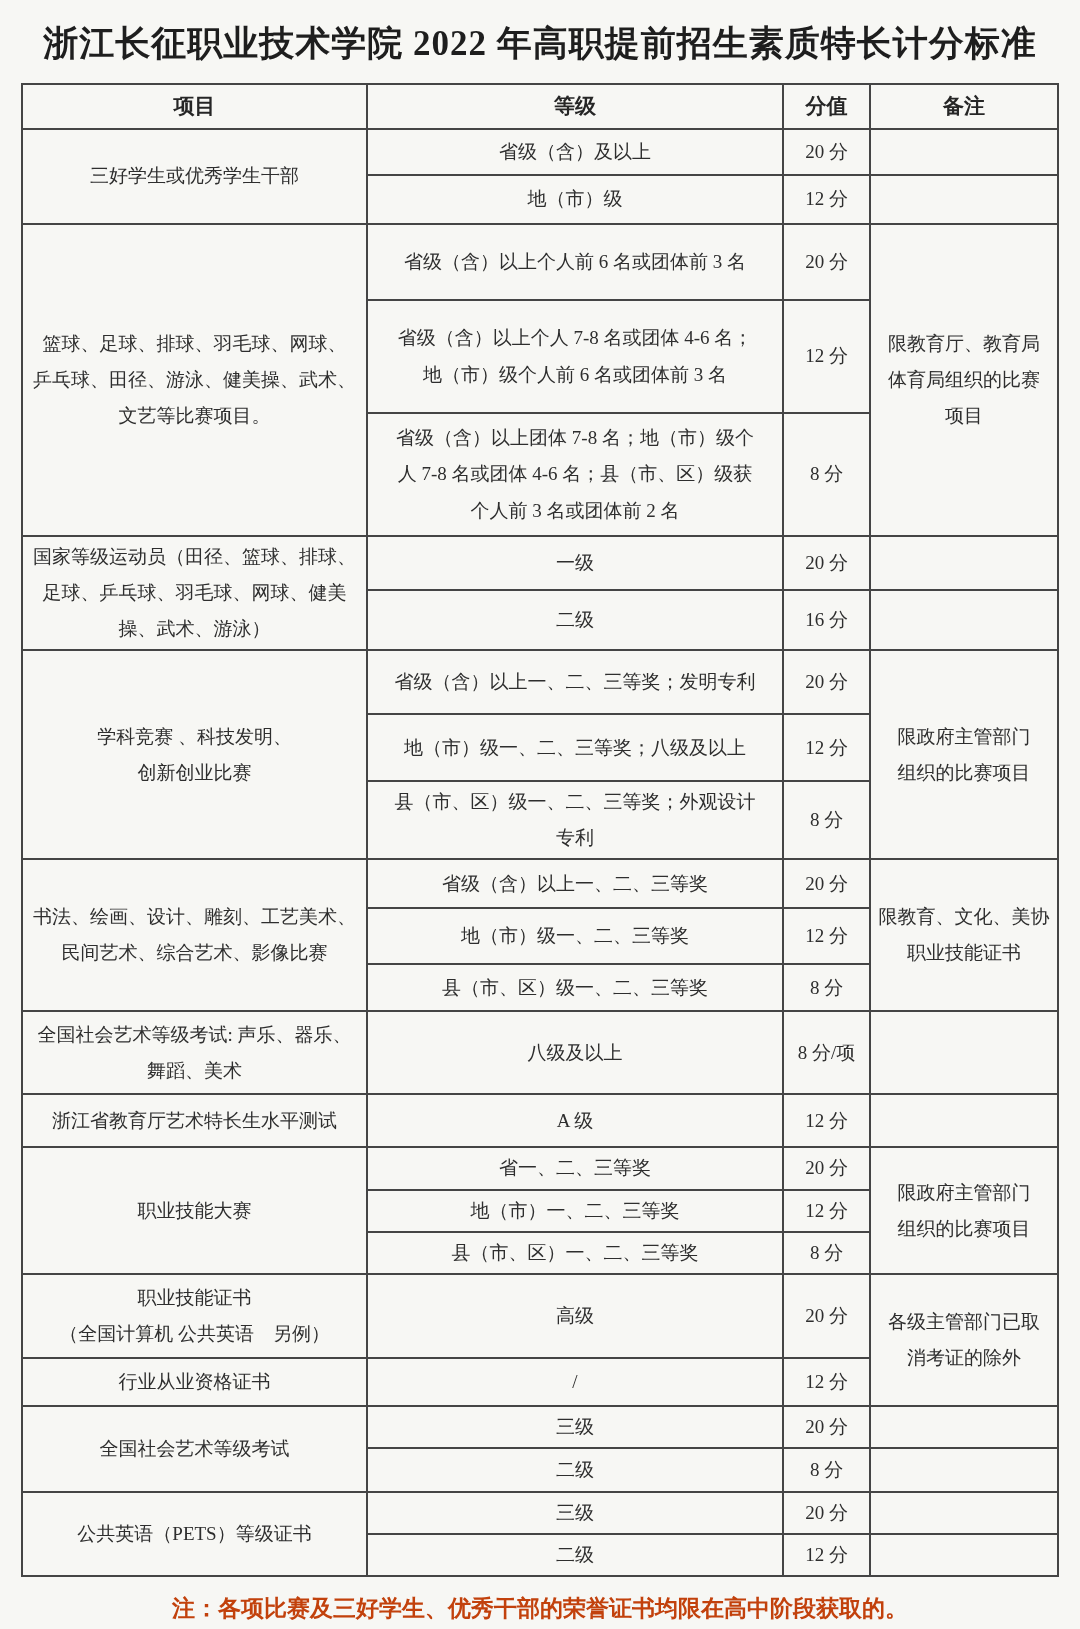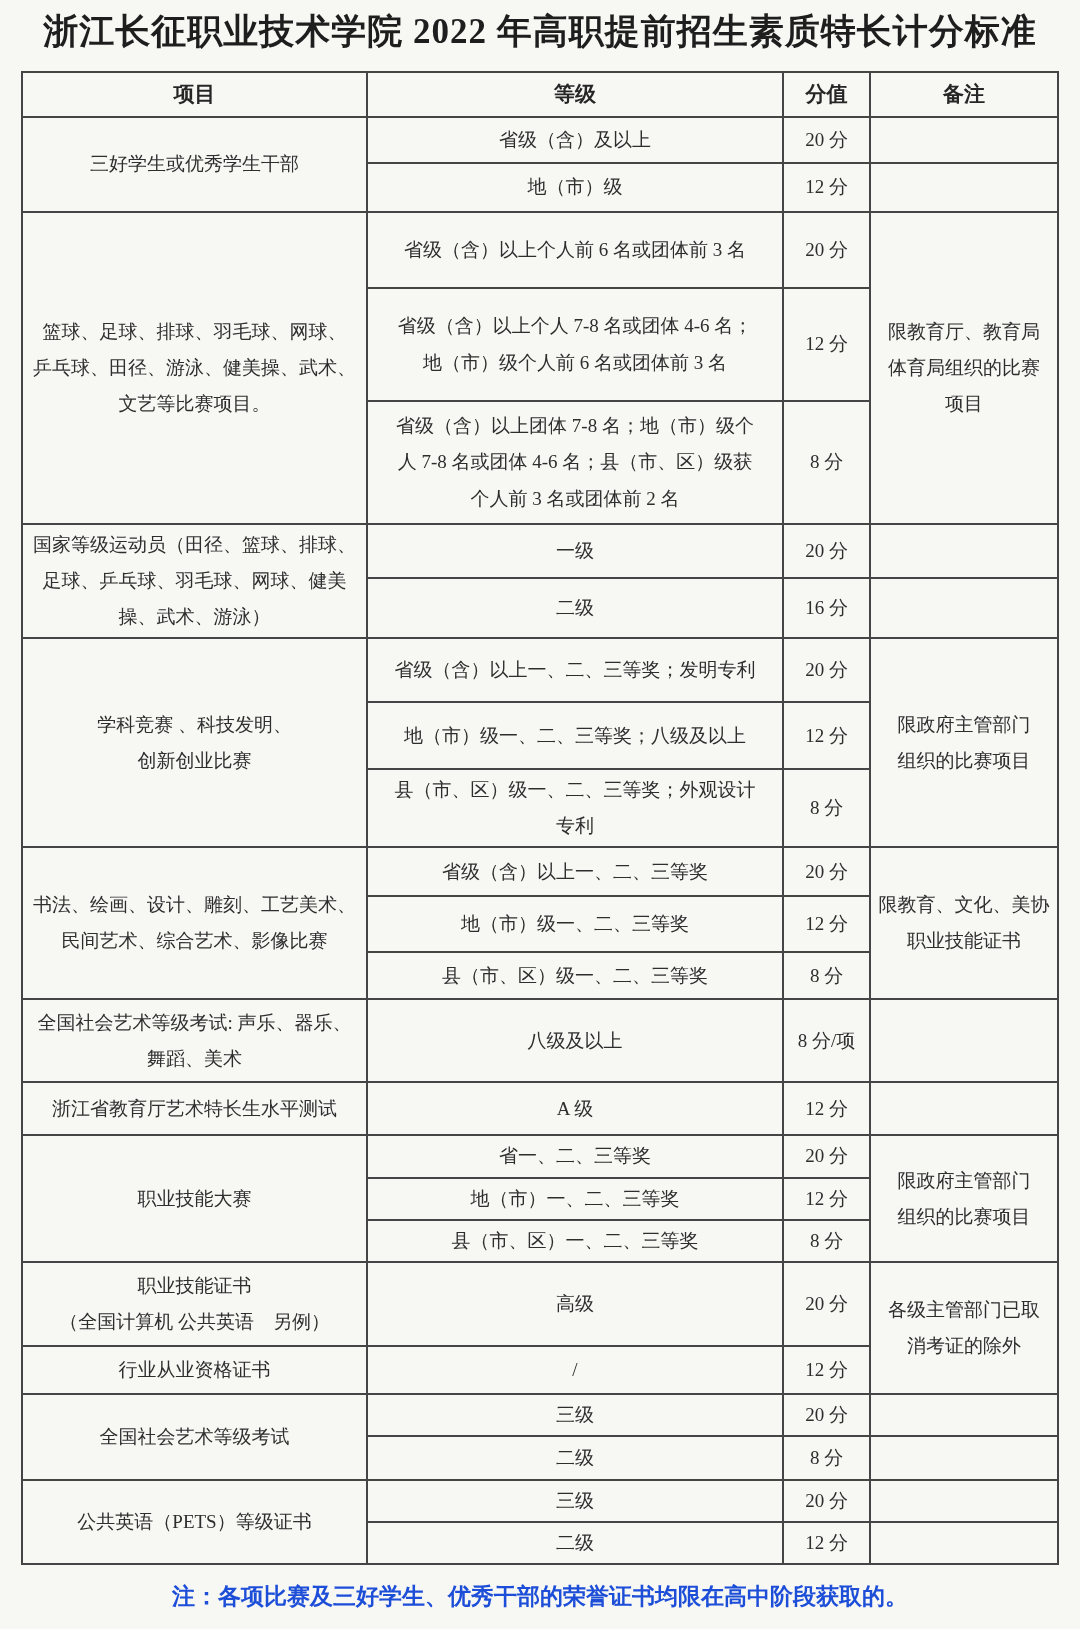--- a/index.html
+++ b/index.html
@@ -3,21 +3,21 @@
 <meta charset="utf-8">
 <style>
   html,body{margin:0;padding:0;}
   body{
     width:1080px;height:1629px;
     background:#f7f7f4;
     font-family:"Liberation Serif","DejaVu Serif",serif;
     color:#2e2e2e;
     overflow:hidden;
   }
-  .page{padding-top:8px;}
+  .page{padding-top:20px;}
   .doc-title{
     margin:0 auto 16px auto;
     text-align:center;
     font-size:35px;
     font-weight:bold;
     color:#1e1e1e;
     letter-spacing:1px;
     white-space:nowrap;
   }
   table.score-table{
@@ -42,21 +42,21 @@
     font-size:21px;
     font-weight:bold;
     line-height:1.3;
     color:#262626;
   }
   .footnote{
     margin:16px auto 0 auto;
     text-align:center;
     font-size:23px;
     font-weight:bold;
-    color:#1d4ed8;
+    color:#c2410c;
   }
 </style>
 </head>
 <body>
 
 <div class="page">
 
   <h1 class="doc-title">浙江长征职业技术学院 2022 年高职提前招生素质特长计分标准</h1>
 
   <table class="score-table">

